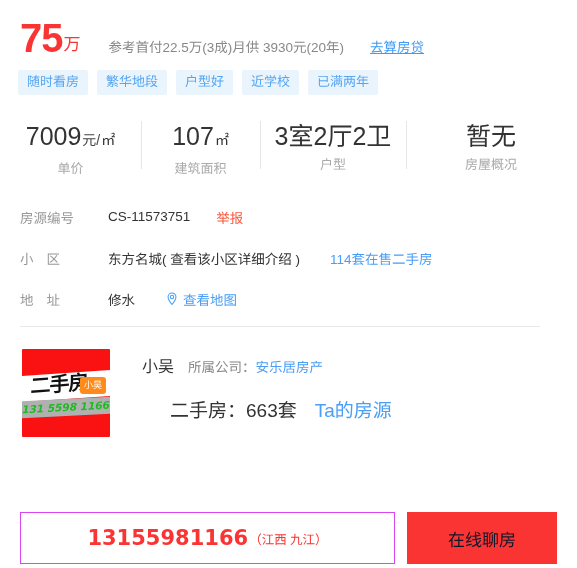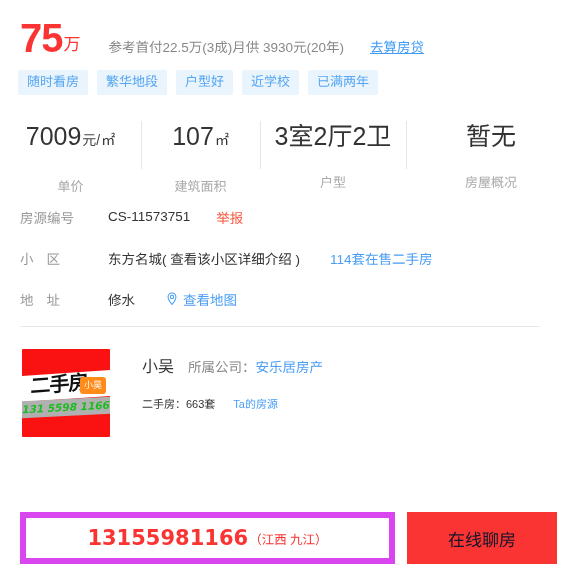--- a/index.html
+++ b/index.html
@@ -121,21 +121,21 @@
     margin-left: 1px;
   }
   .stat-value .sv-sup {
     font-size: 14px;
     color: #333333;
     margin-left: 1px;
   }
   .stat-label {
     font-size: 13px;
     color: #aaaaaa;
-    margin-top: 22px;
+    margin-top: 4px;
     line-height: 16px;
     white-space: nowrap;
   }
 
   
   .details {
     margin-top: 14px;
     padding-left: 20px;
   }
   .detail-row {
@@ -290,44 +290,45 @@
   }
   .agent-company {
     color: #4a9ef5;
     font-size: 13.5px;
     cursor: pointer;
   }
   .agent-line2 {
     display: flex;
     align-items: flex-end;
     margin-top: 18px;
-    font-size: 11px;
-    color: #333333;
-    white-space: nowrap;
+    font-size: 19px;
+    color: #333333;
+    white-space: nowrap;
+    margin-left: 28px;
   }
   .agent-houses-link {
     color: #4a9ef5;
     margin-left: 18px;
     cursor: pointer;
   }
 
   
   .bottom-bar {
     position: absolute;
     left: 20px;
     top: 512px;
     width: 537px;
     display: flex;
     align-items: stretch;
     gap: 12px;
   }
   .phone-box {
     width: 375px;
     height: 52px;
-    border: 6px solid #d946ef;
+    border: 1px solid #d946ef;
     box-sizing: border-box;
     display: flex;
     align-items: center;
     justify-content: center;
     background: #ffffff;
     cursor: pointer;
   }
   .phone-num {
     font-size: 21px;
     font-weight: bold;

